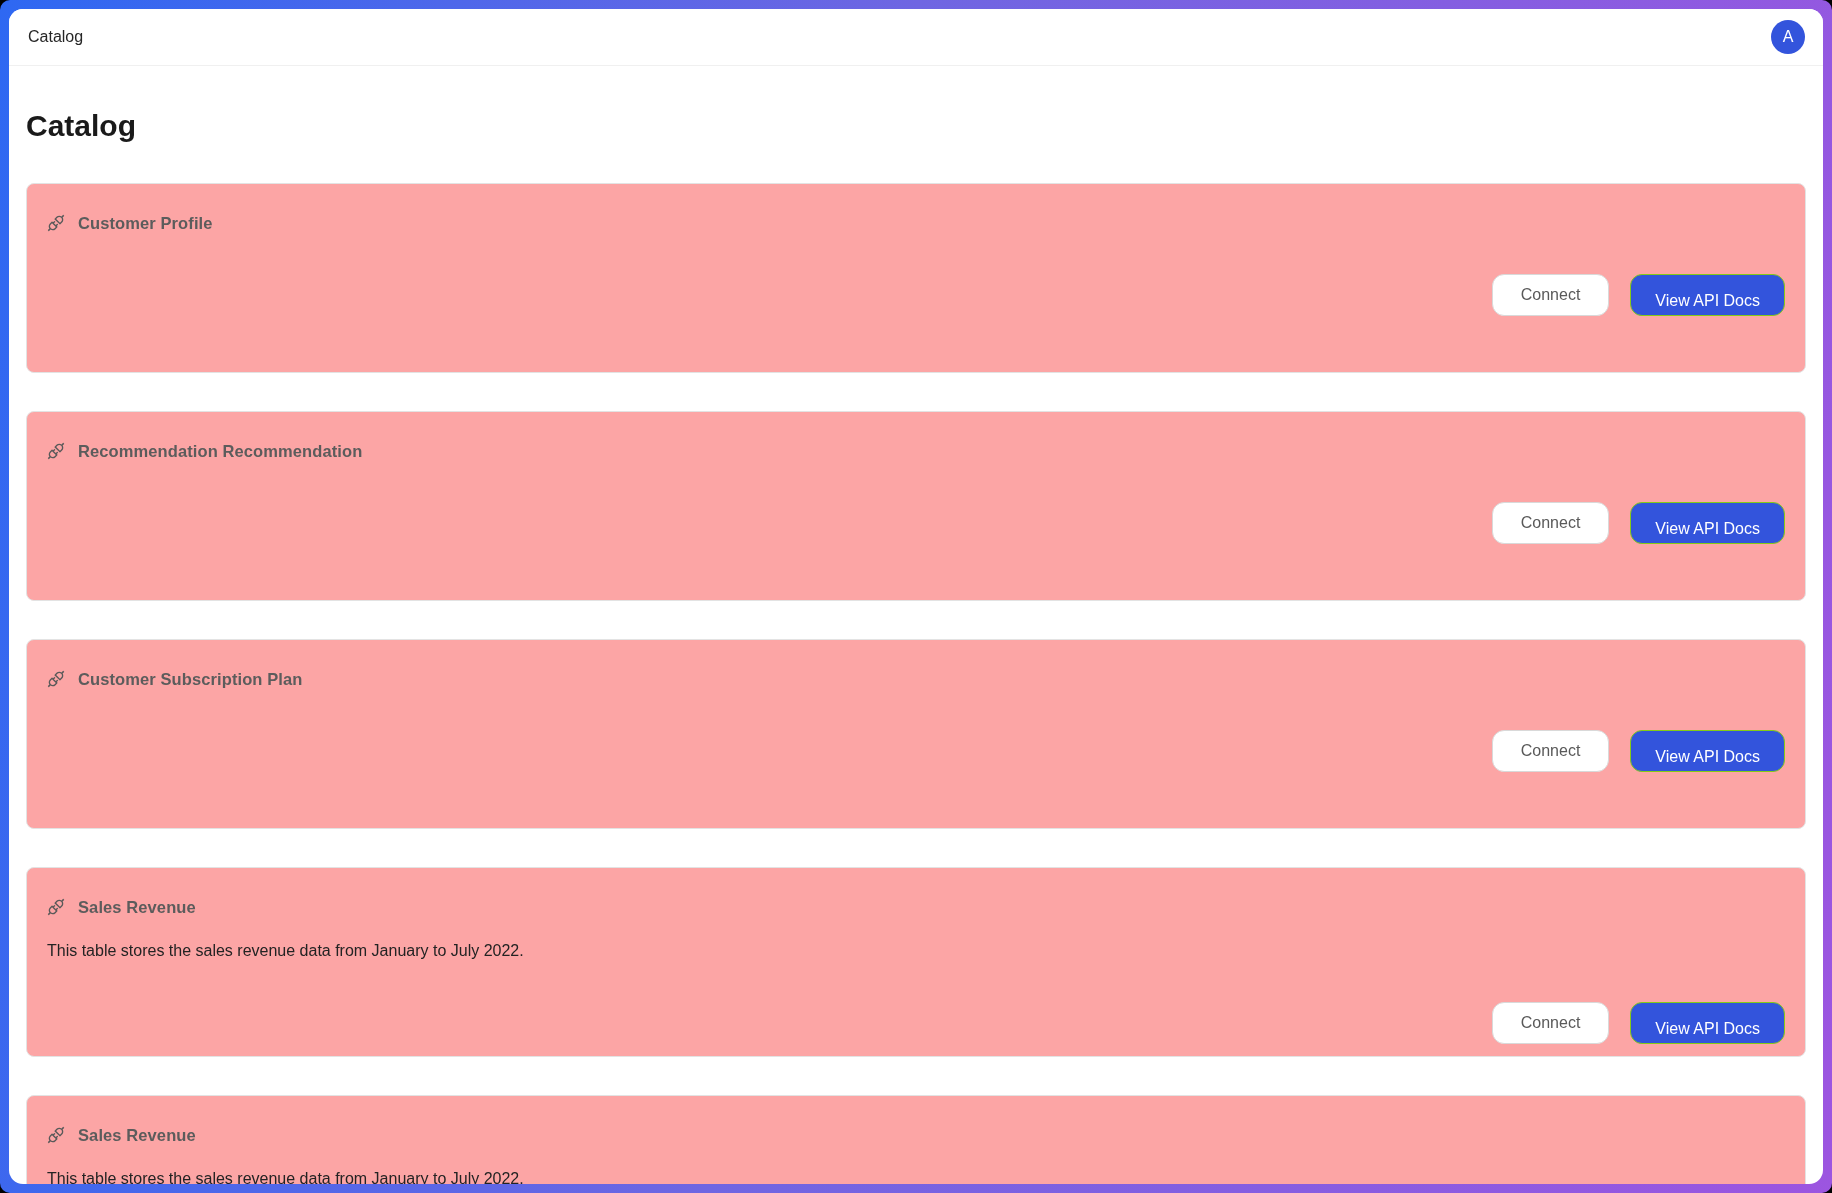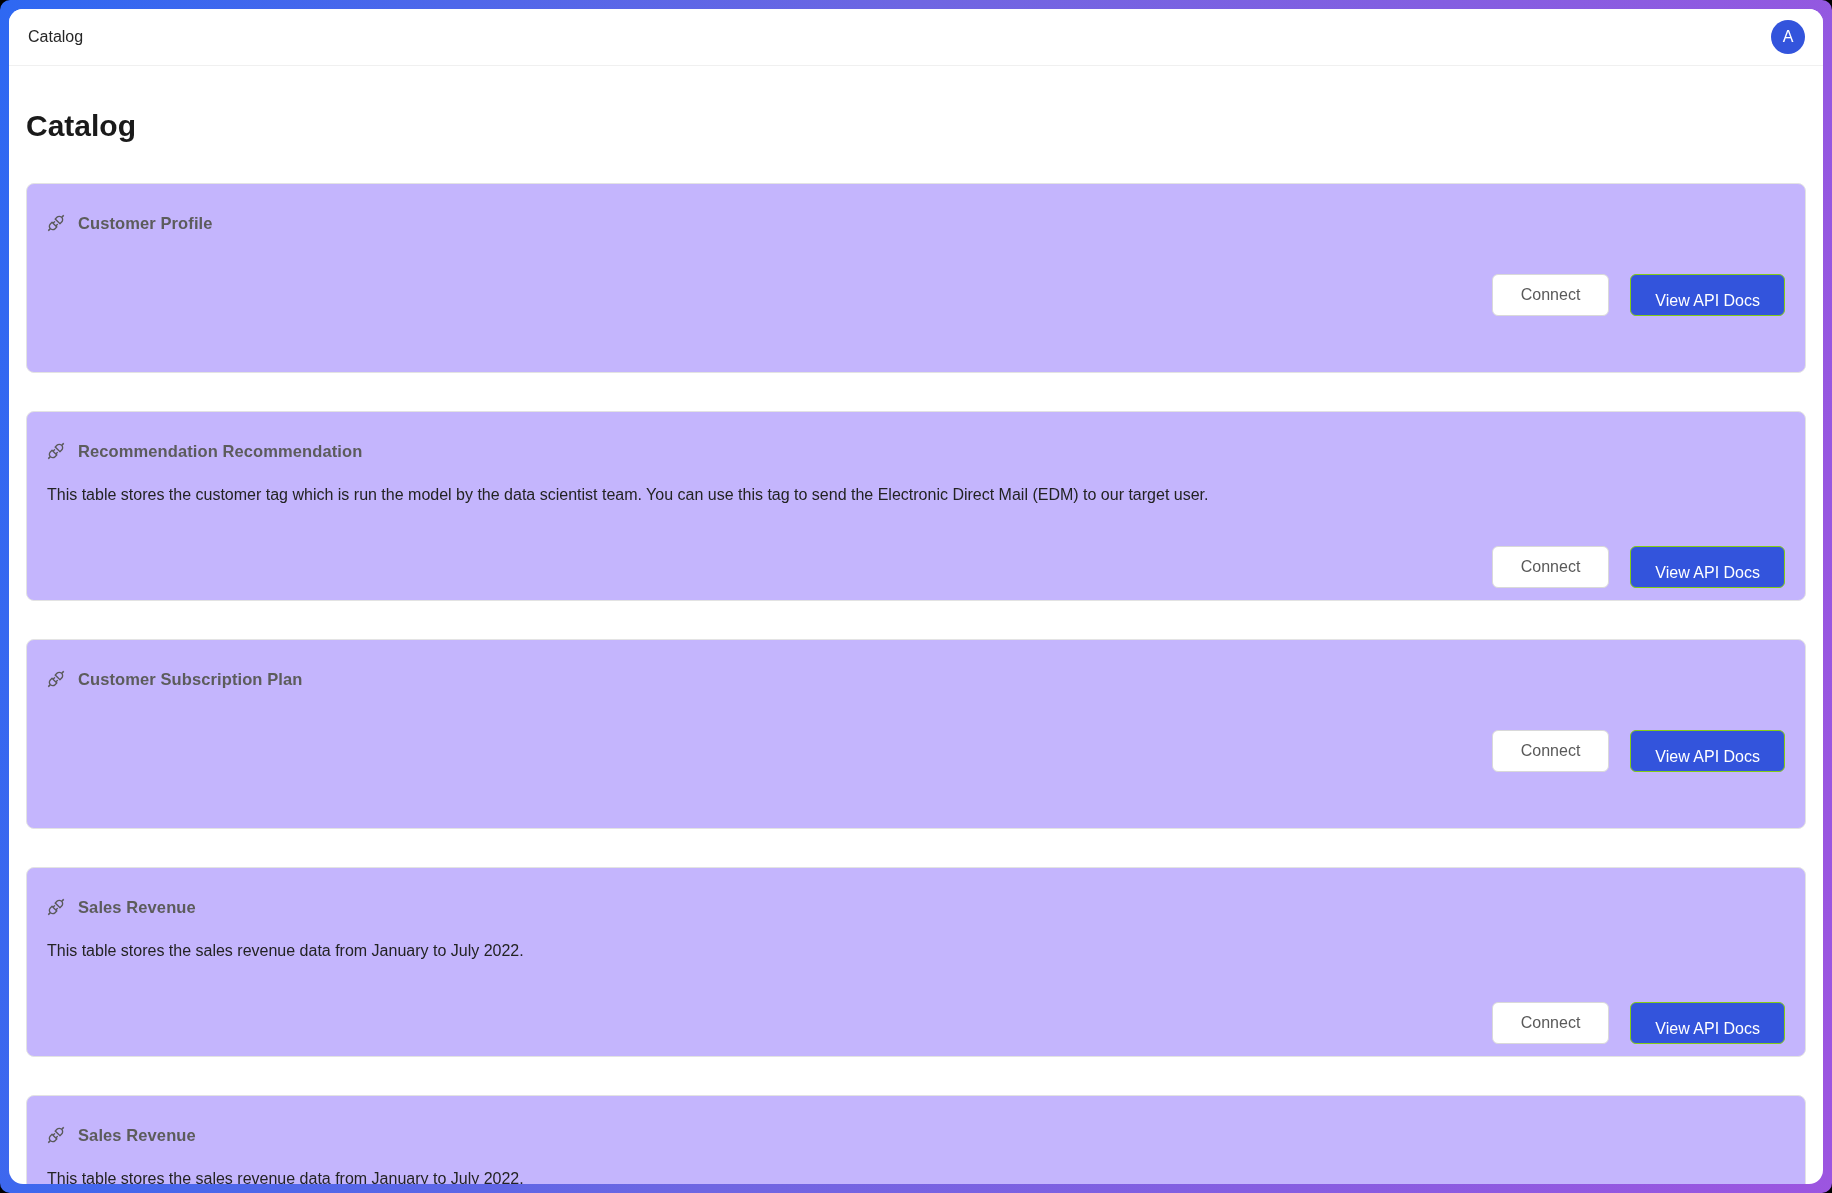--- a/index.html
+++ b/index.html
@@ -40,30 +40,30 @@
   .page-title {
     font-size: 30px; line-height: 35px; font-weight: 700;
     color: #1a1a1a; margin: 42px 0 40px 0;
   }
   .card {
     height: 190px;
     border: 1px solid #e3e3e3;
     border-radius: 8px;
     padding: 28px 20px 14px 20px;
     margin-bottom: 38px;
-    background: #c4b5fd;
+    background: #fca5a5;
   }
   .card-head { display: flex; align-items: center; gap: 13px; height: 22px; }
   .icon { display: inline-flex; }
   .icon svg { width: 18px; height: 18px; fill: #595959; display: block; }
   .card-title { font-size: 16.5px; font-weight: 700; color: #5c5c5c; letter-spacing: .1px; }
   .card-desc { margin: 22px 0 0 0; font-size: 16px; line-height: 22px; color: #232323; }
   .card-actions { display: flex; justify-content: flex-end; align-items: center; gap: 21px; margin-top: 40px; }
   .btn {
-    height: 42px; border-radius: 6px; font-size: 16px;
+    height: 42px; border-radius: 12px; font-size: 16px;
     font-family: inherit; cursor: pointer; line-height: 1;
   }
   .btn-default { background: #fff; border: 1px solid #d9d9d9; color: #595959; padding: 0 28px; }
   .btn-primary { background: #3354dc; border: 1px solid #84cc16; color: #fff; padding: 18px 24px; }
 </style>
 </head>
 <body>
 
 <div class="frame">
   <div class="panel">
@@ -94,21 +94,20 @@
 
   <section class="card">
     <div class="card-head">
       <span class="icon">
         <svg viewBox="64 64 896 896" aria-hidden="true">
           <path d="M917.7 148.8l-42.4-42.4c-1.6-1.6-3.6-2.3-5.7-2.3s-4.1.8-5.7 2.3l-76.1 76.1a199.27 199.27 0 00-112.1-34.3c-51.2 0-102.4 19.5-141.5 58.6L432.3 308.7a8.03 8.03 0 000 11.3L704 591.7c1.6 1.6 3.6 2.3 5.7 2.3 2 0 4.1-.8 5.7-2.3l101.9-101.9c68.9-69 77-175.7 24.3-253.5l76.1-76.1c3.1-3.2 3.1-8.3 0-11.4zM769.1 441.7l-59.4 59.4-186.8-186.8 59.4-59.4c24.9-24.9 58.1-38.7 93.4-38.7 35.3 0 68.4 13.7 93.4 38.7 24.9 24.9 38.7 58.1 38.7 93.4 0 35.3-13.8 68.4-38.7 93.4zm-190.2 105a8.03 8.03 0 00-11.3 0L501 613.3 410.7 523l66.7-66.7c3.1-3.1 3.1-8.2 0-11.3L441 408.6a8.03 8.03 0 00-11.3 0L363 475.3l-43-43a7.85 7.85 0 00-5.7-2.3c-2 0-4.1.8-5.7 2.3L206.8 534.2c-68.9 69-77 175.7-24.3 253.5l-76.1 76.1a8.03 8.03 0 000 11.3l42.4 42.4c1.6 1.6 3.6 2.3 5.7 2.3s4.1-.8 5.7-2.3l76.1-76.1c33.7 22.9 72.9 34.3 112.1 34.3 51.2 0 102.4-19.5 141.5-58.6l101.9-101.9c3.1-3.1 3.1-8.2 0-11.3l-43-43 66.7-66.7c3.1-3.1 3.1-8.2 0-11.3l-36.6-36.2zM441.7 769.1a131.32 131.32 0 01-93.4 38.7c-35.3 0-68.4-13.7-93.4-38.7a131.32 131.32 0 01-38.7-93.4c0-35.3 13.7-68.4 38.7-93.4l59.4-59.4 186.8 186.8-59.4 59.4z"></path>
         </svg>
       </span>
       <span class="card-title">Recommendation Recommendation</span>
     </div>
-    <p class="card-desc">This table stores the customer tag which is run the model by the data scientist team. You can use this tag to send the Electronic Direct Mail (EDM) to our target user.</p>
     <div class="card-actions">
       <button class="btn btn-default">Connect</button>
       <button class="btn btn-primary">View API Docs</button>
     </div>
   </section>
 
   <section class="card">
     <div class="card-head">
       <span class="icon">
         <svg viewBox="64 64 896 896" aria-hidden="true">

